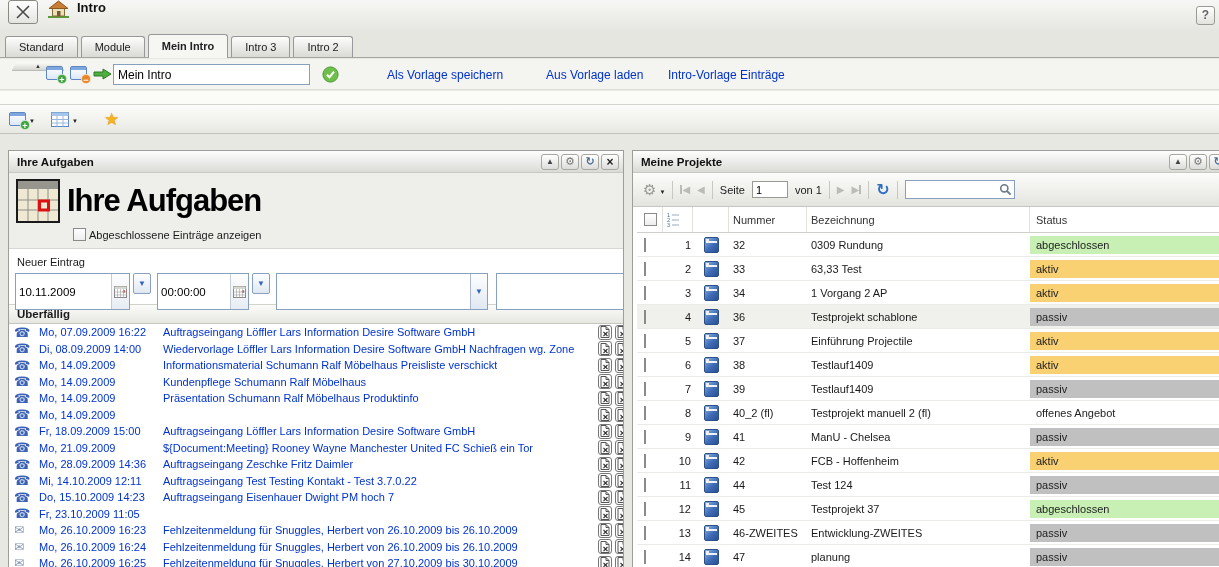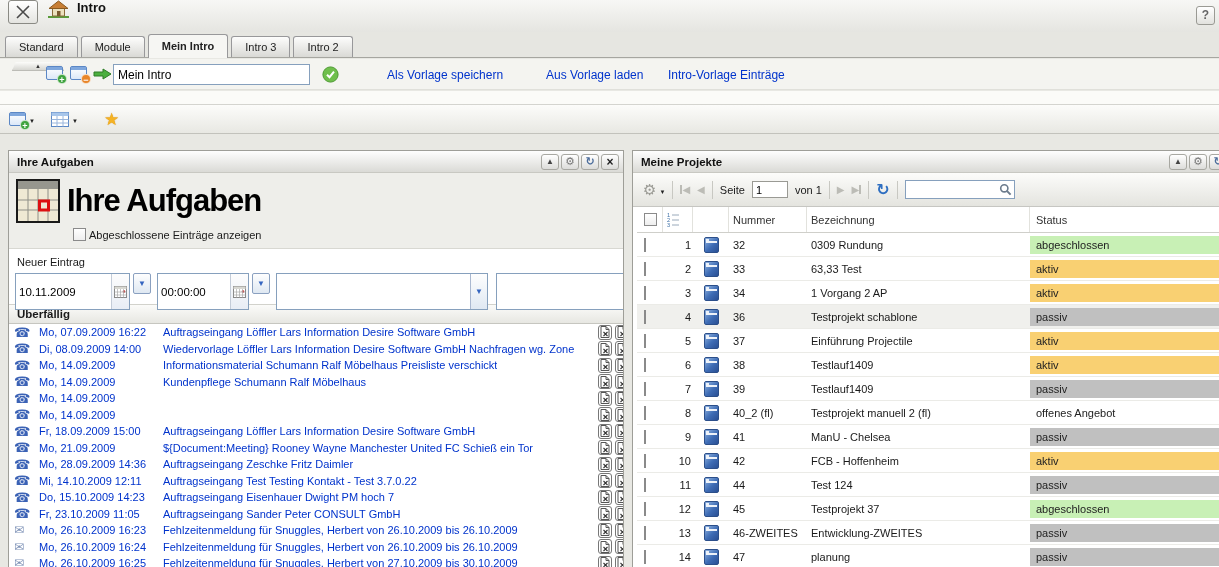--- a/index.html
+++ b/index.html
@@ -356,20 +356,21 @@
                     <path d="M1 0.5 H6 L9 3.5 V11.5 H1 Z" fill="#fff" stroke="#555"></path>
                     <path d="M6 0.5 V3.5 H9" fill="none" stroke="#555"></path>
                     <path d="M3.5 6 L7.5 10 M7.5 6 L3.5 10" stroke="#333" stroke-width="1.1"></path>
                   </svg>
                 </span>
               </span>
             </div>
             <div class="task-row">
               <span class="task-icon phone">☎</span>
               <a class="task-date">Mo, 14.09.2009</a>
+              <a class="task-text">Präsentation Schumann Ralf Möbelhaus Produktinfo</a>
               <span class="task-actions">
                 <span class="task-action-btn">
                   <svg width="10" height="12" viewBox="0 0 10 12">
                     <path d="M1 0.5 H6 L9 3.5 V11.5 H1 Z" fill="#fff" stroke="#555"></path>
                     <path d="M6 0.5 V3.5 H9" fill="none" stroke="#555"></path>
                     <path d="M3.5 6 L7.5 10 M7.5 6 L3.5 10" stroke="#333" stroke-width="1.1"></path>
                   </svg>
                 </span>
                 <span class="task-action-btn">
                   <svg width="10" height="12" viewBox="0 0 10 12">
@@ -501,21 +502,20 @@
                     <path d="M1 0.5 H6 L9 3.5 V11.5 H1 Z" fill="#fff" stroke="#555"></path>
                     <path d="M6 0.5 V3.5 H9" fill="none" stroke="#555"></path>
                     <path d="M3.5 6 L7.5 10 M7.5 6 L3.5 10" stroke="#333" stroke-width="1.1"></path>
                   </svg>
                 </span>
               </span>
             </div>
             <div class="task-row">
               <span class="task-icon phone">☎</span>
               <a class="task-date">Fr, 23.10.2009 11:05</a>
-              <a class="task-text">Auftragseingang Sander Peter CONSULT GmbH</a>
               <span class="task-actions">
                 <span class="task-action-btn">
                   <svg width="10" height="12" viewBox="0 0 10 12">
                     <path d="M1 0.5 H6 L9 3.5 V11.5 H1 Z" fill="#fff" stroke="#555"></path>
                     <path d="M6 0.5 V3.5 H9" fill="none" stroke="#555"></path>
                     <path d="M3.5 6 L7.5 10 M7.5 6 L3.5 10" stroke="#333" stroke-width="1.1"></path>
                   </svg>
                 </span>
                 <span class="task-action-btn">
                   <svg width="10" height="12" viewBox="0 0 10 12">

